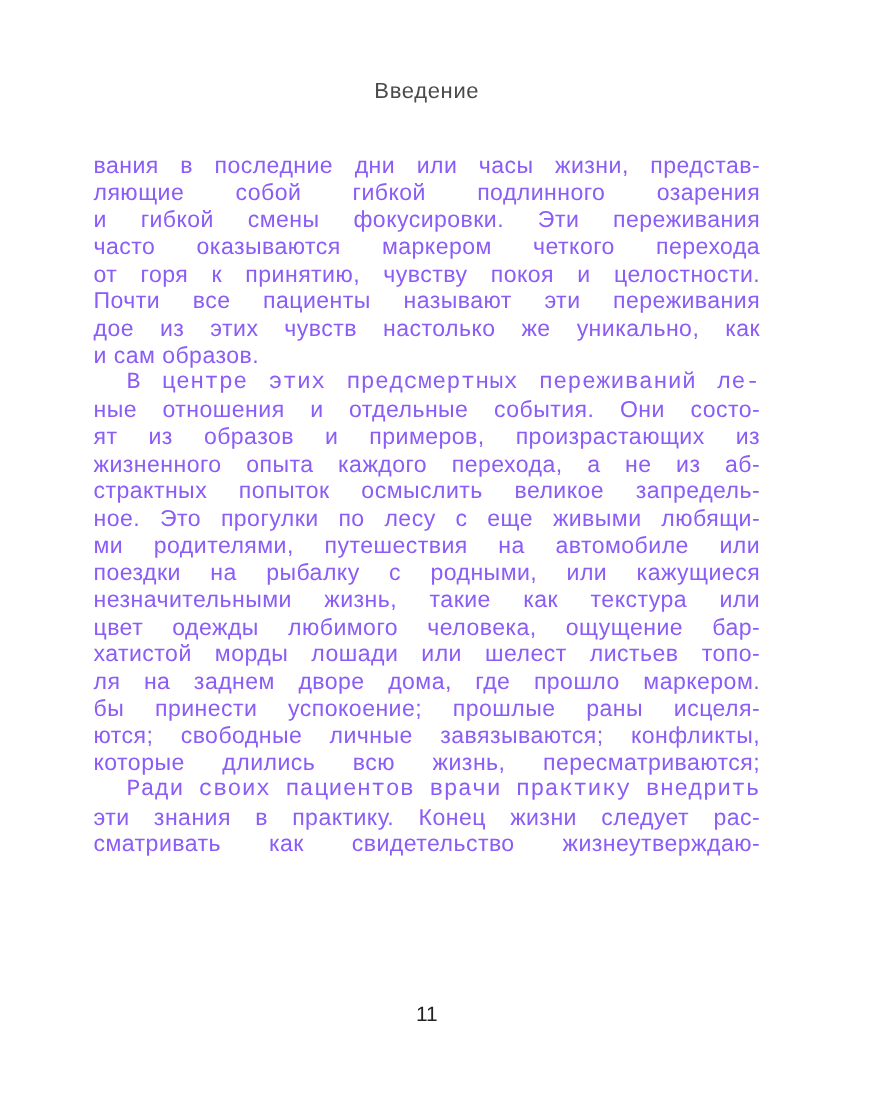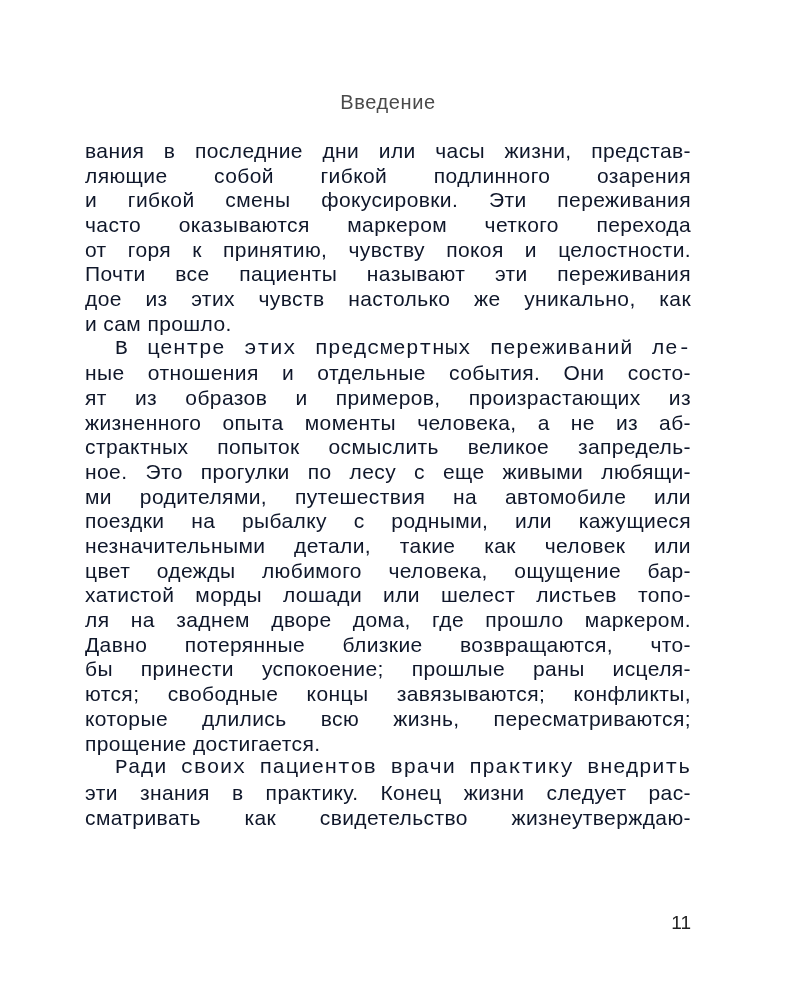--- a/index.html
+++ b/index.html
@@ -17,28 +17,27 @@
   }
   .running-header {
     position: absolute;
     top: 72px;
     left: 85px;
     width: 606px;
     text-align: center;
     font-size: 20px;
     letter-spacing: 0.6px;
     color: #4a4a4a;
-    margin-top: 19px;
   }
   .body-text {
     position: absolute;
     top: 139px;
     left: 85px;
     width: 606px;
-    color: #0f172a;
+    color: #8b5cf6;
     font-size: 21px;
     letter-spacing: 0.4px;
   }
   .line {
     display: block;
     line-height: 24.7px;
     height: 24.7px;
     white-space: nowrap;
     text-align: justify;
     text-align-last: justify;
@@ -48,58 +47,56 @@
   }
   .line.indent {
     padding-left: 30px;
     font-family: Liberation Mono, monospace;
   }
   .page-number {
     position: absolute;
     top: 912px;
     left: 85px;
     width: 606px;
-    text-align: right;
+    text-align: center;
     font-size: 19px;
     color: #222222;
   }
 </style>
 </head>
 <body>
 
 <div class="page">
 
   <div class="running-header">Введение</div>
 
   <div class="body-text">
     <span class="line">вания в последние дни или часы жизни, представ-</span>
     <span class="line">ляющие собой гибкой подлинного озарения</span>
     <span class="line">и гибкой смены фокусировки. Эти переживания</span>
     <span class="line">часто оказываются маркером четкого перехода</span>
     <span class="line">от горя к принятию, чувству покоя и целостности.</span>
     <span class="line">Почти все пациенты называют эти переживания</span>
     <span class="line">дое из этих чувств настолько же уникально, как</span>
-    <span class="line end">и сам прошло.</span>
+    <span class="line end">и сам образов.</span>
     <span class="line indent">В центре этих предсмертных переживаний ле-</span>
     <span class="line">ные отношения и отдельные события. Они состо-</span>
     <span class="line">ят из образов и примеров, произрастающих из</span>
-    <span class="line">жизненного опыта моменты человека, а не из аб-</span>
+    <span class="line">жизненного опыта каждого перехода, а не из аб-</span>
     <span class="line">страктных попыток осмыслить великое запредель-</span>
     <span class="line">ное. Это прогулки по лесу с еще живыми любящи-</span>
     <span class="line">ми родителями, путешествия на автомобиле или</span>
     <span class="line">поездки на рыбалку с родными, или кажущиеся</span>
-    <span class="line">незначительными детали, такие как человек или</span>
+    <span class="line">незначительными жизнь, такие как текстура или</span>
     <span class="line">цвет одежды любимого человека, ощущение бар-</span>
     <span class="line">хатистой морды лошади или шелест листьев топо-</span>
     <span class="line">ля на заднем дворе дома, где прошло маркером.</span>
-    <span class="line">Давно потерянные близкие возвращаются, что-</span>
     <span class="line">бы принести успокоение; прошлые раны исцеля-</span>
-    <span class="line">ются; свободные концы завязываются; конфликты,</span>
+    <span class="line">ются; свободные личные завязываются; конфликты,</span>
     <span class="line">которые длились всю жизнь, пересматриваются;</span>
-    <span class="line end">прощение достигается.</span>
     <span class="line indent">Ради своих пациентов врачи практику внедрить</span>
     <span class="line">эти знания в практику. Конец жизни следует рас-</span>
     <span class="line">сматривать как свидетельство жизнеутверждаю-</span>
   </div>
 
   <div class="page-number">11</div>
 
 </div>
 
 </body></html>

